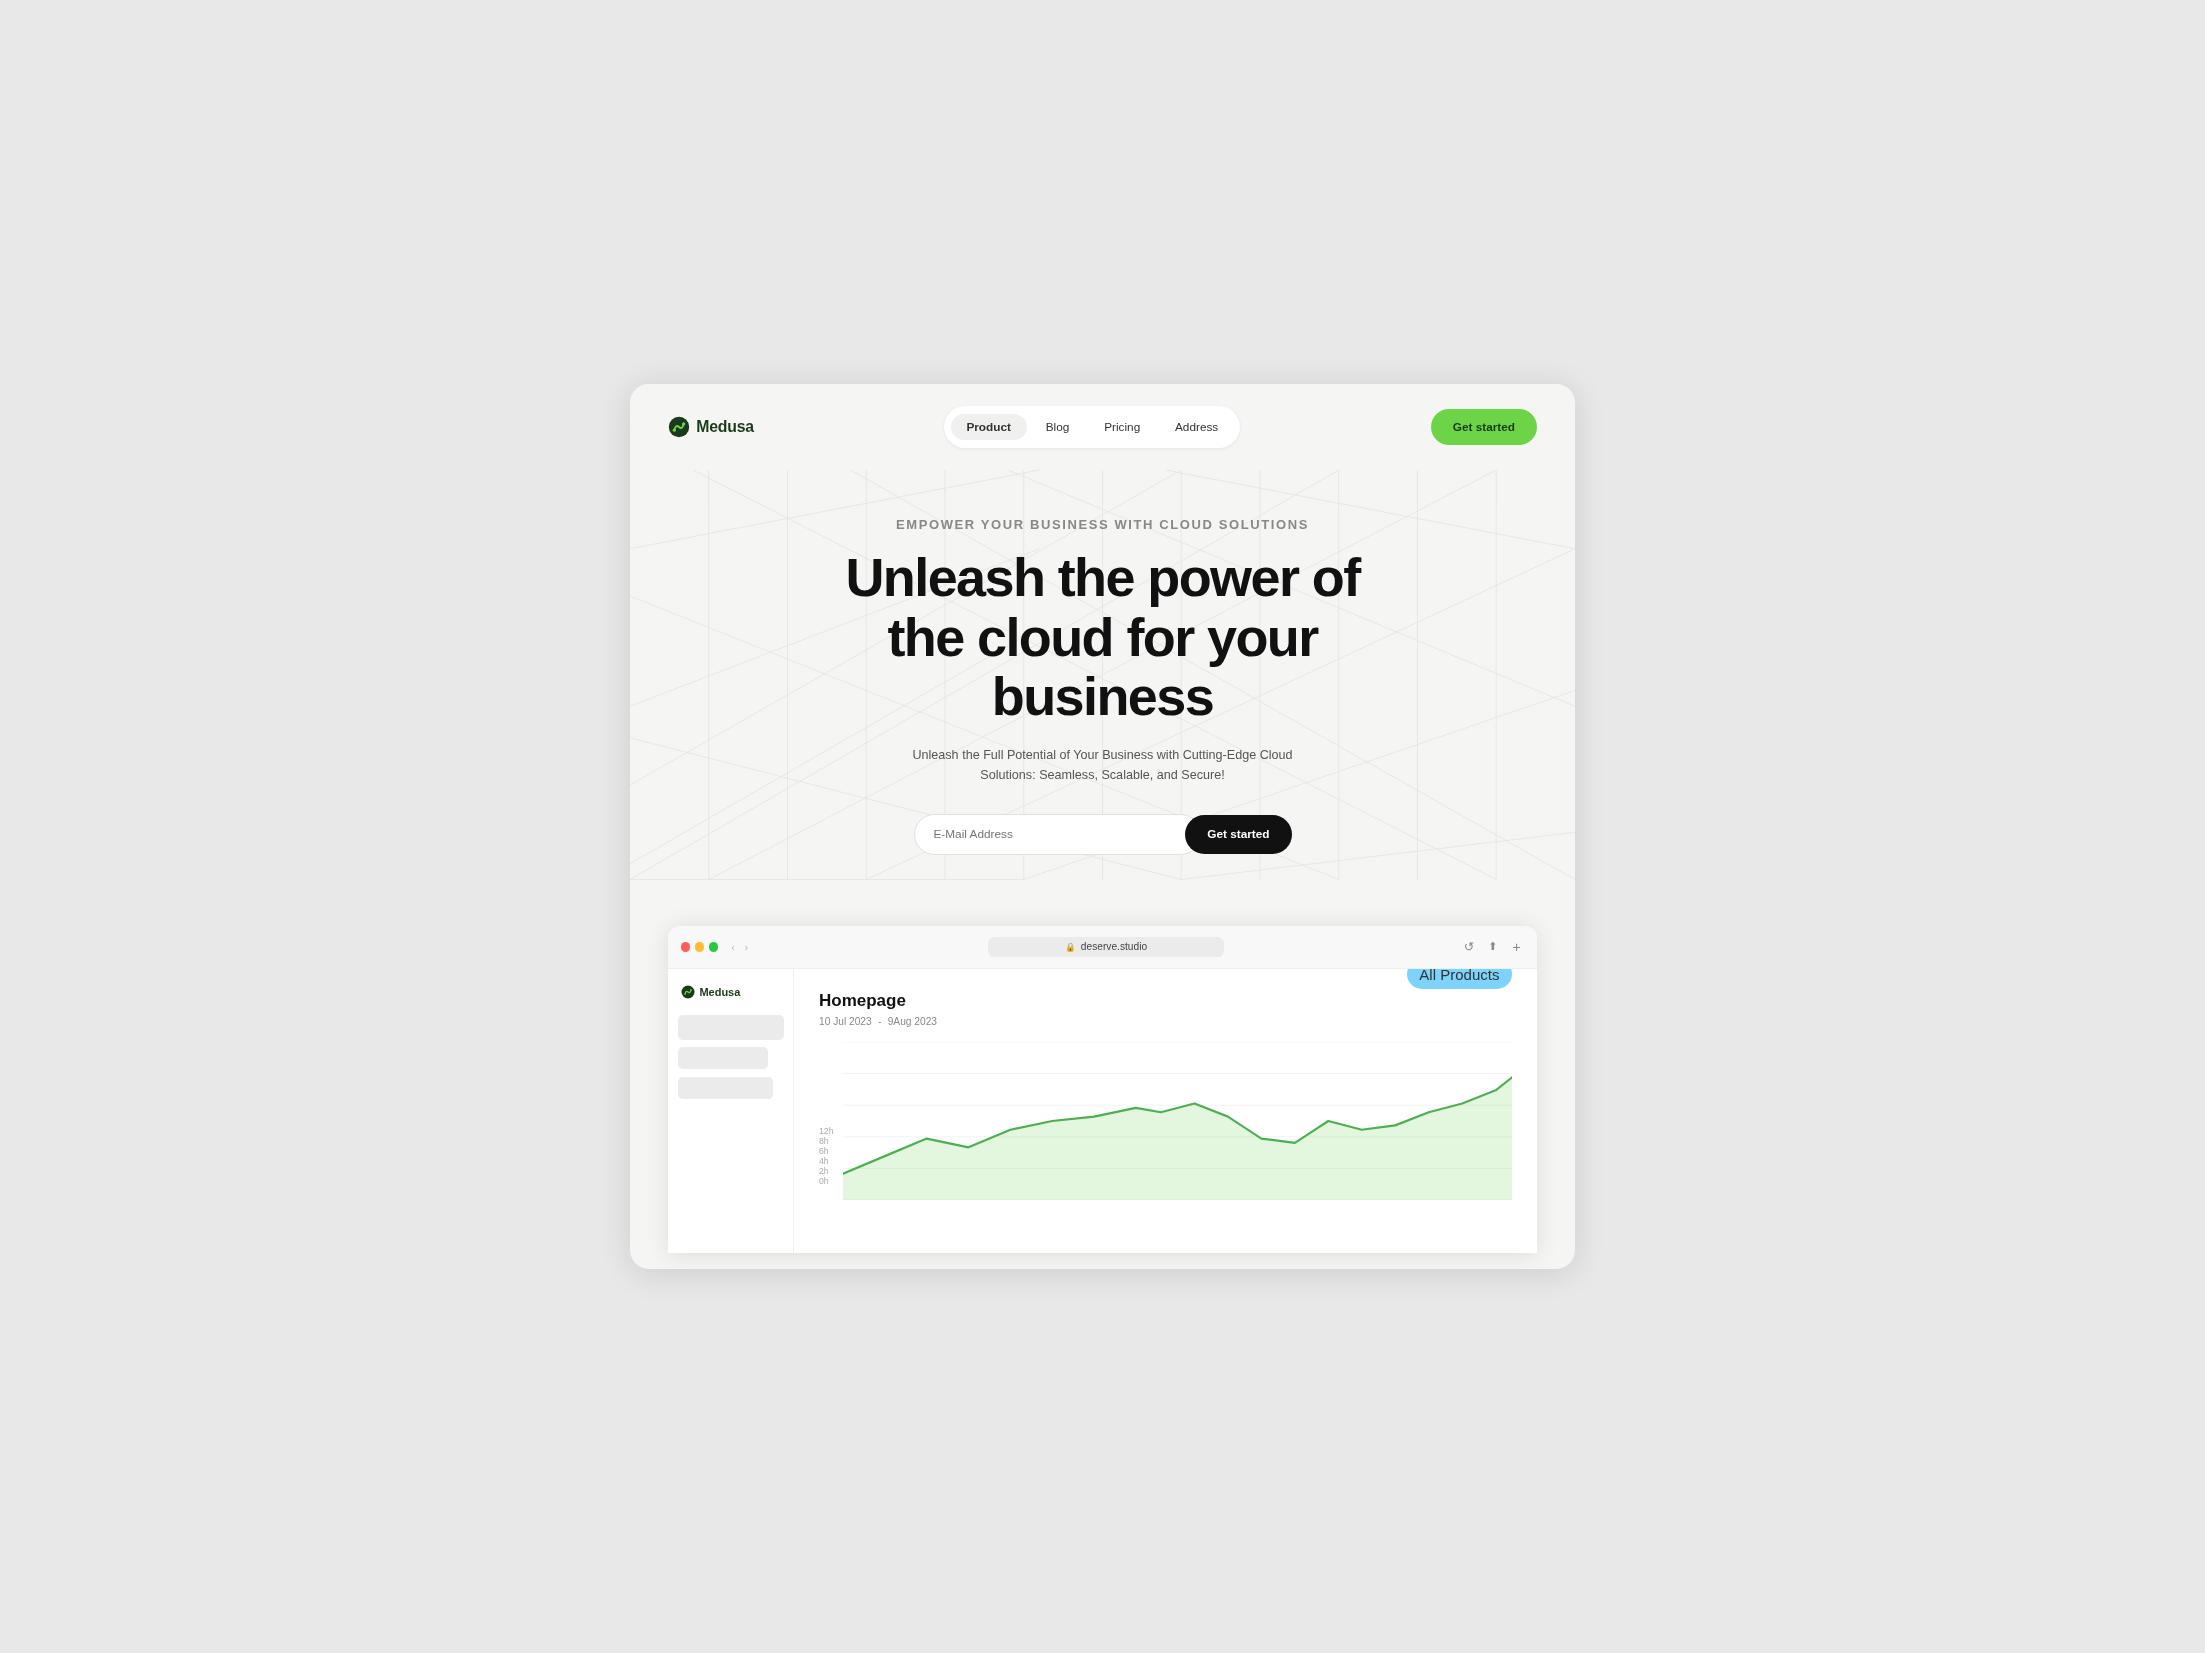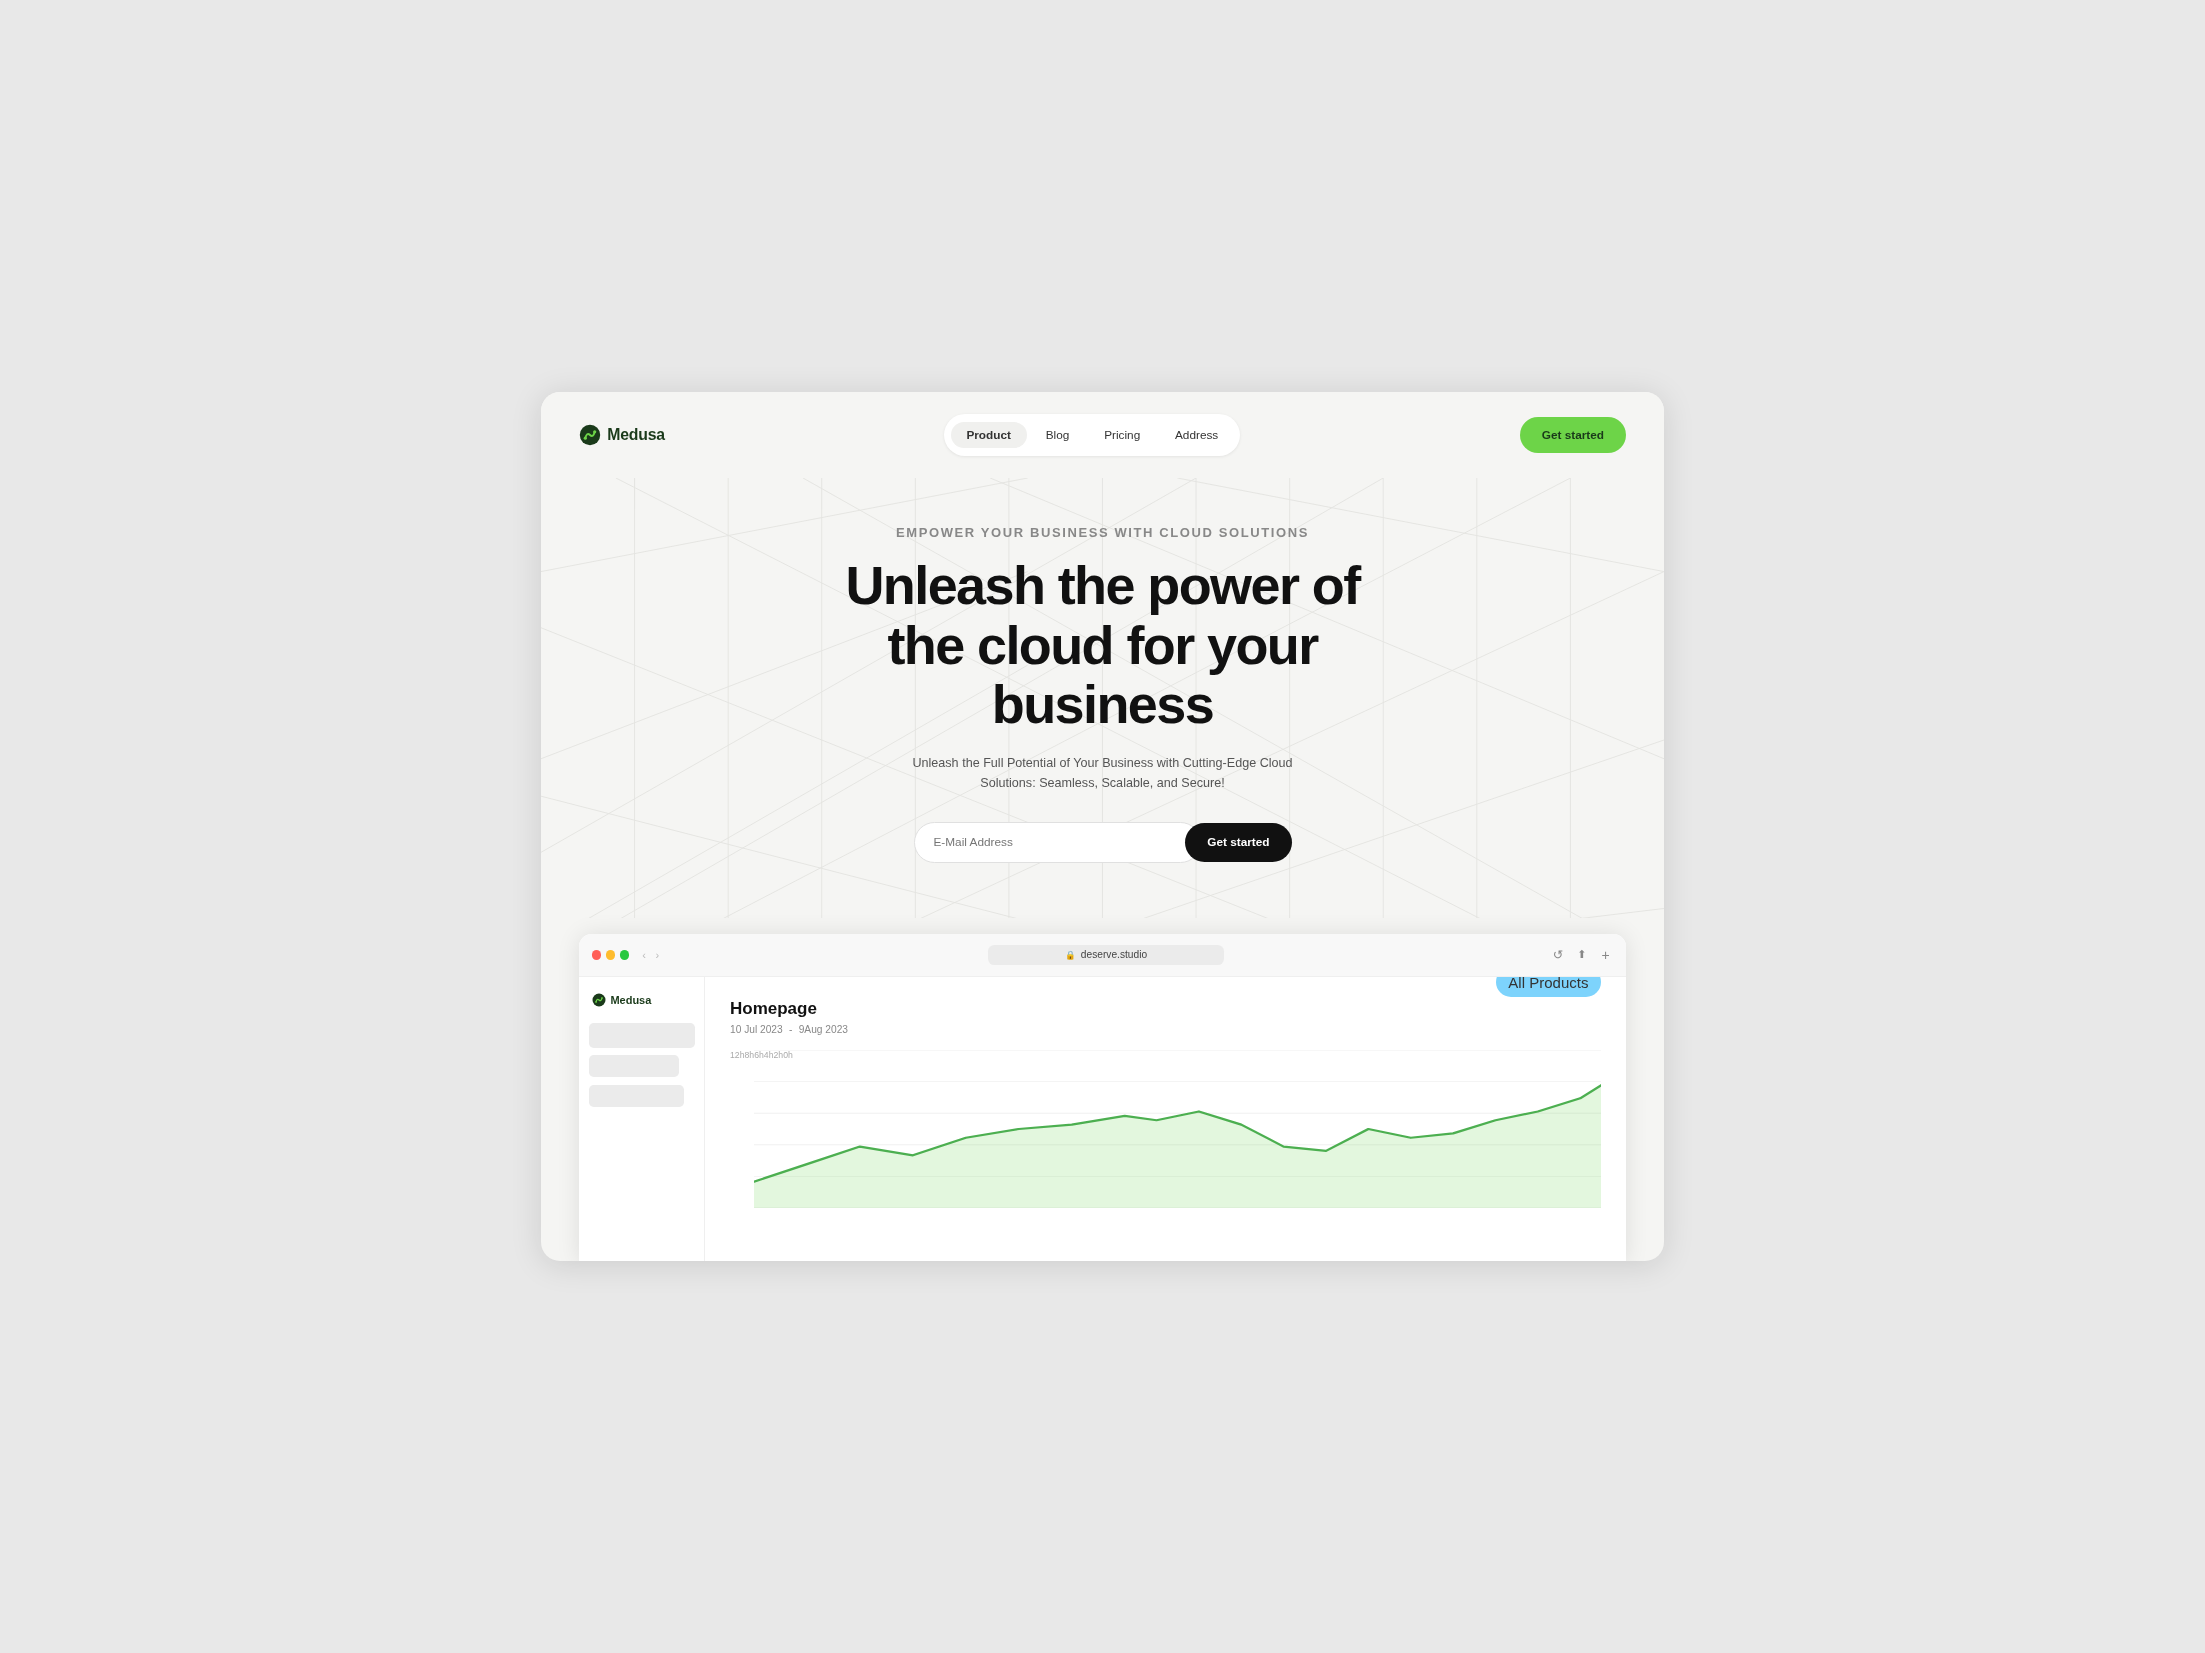--- a/index.html
+++ b/index.html
@@ -7,26 +7,26 @@
     body {
       background: #e8e8e8;
       display: flex;
       justify-content: center;
       align-items: center;
       min-height: 100vh;
       font-family: -apple-system, BlinkMacSystemFont, 'Segoe UI', sans-serif;
     }
 
     .page-wrapper {
-      width: 1123px;
+      width: 945px;
       background: #f5f5f3;
       border-radius: 19px;
       overflow: hidden;
       box-shadow: 0 3.2px 31.5px rgba(0,0,0,0.12);
-      padding-bottom: 0;
+      padding-bottom: 16px;
     }
 
     
     .navbar {
       display: flex;
       align-items: center;
       justify-content: space-between;
       padding: 22px 38px;
       background: #f5f5f3;
     }
@@ -334,24 +334,24 @@
     .chart-container {
       position: relative;
       height: 158px;
       margin-top: 12.6px;
     }
 
     .chart-labels {
       position: absolute;
       left: 0;
       top: 0;
-      bottom: 0;
-      display: flex;
-      flex-direction: row;
-      justify-content: center;
+      bottom: 14px;
+      display: flex;
+      flex-direction: column;
+      justify-content: flex-end;
       padding: 0;
     }
 
     .chart-label {
       font-size: 8.7px;
       color: #aaa;
     }
 
     .chart-area {
       margin-left: 23.6px;

